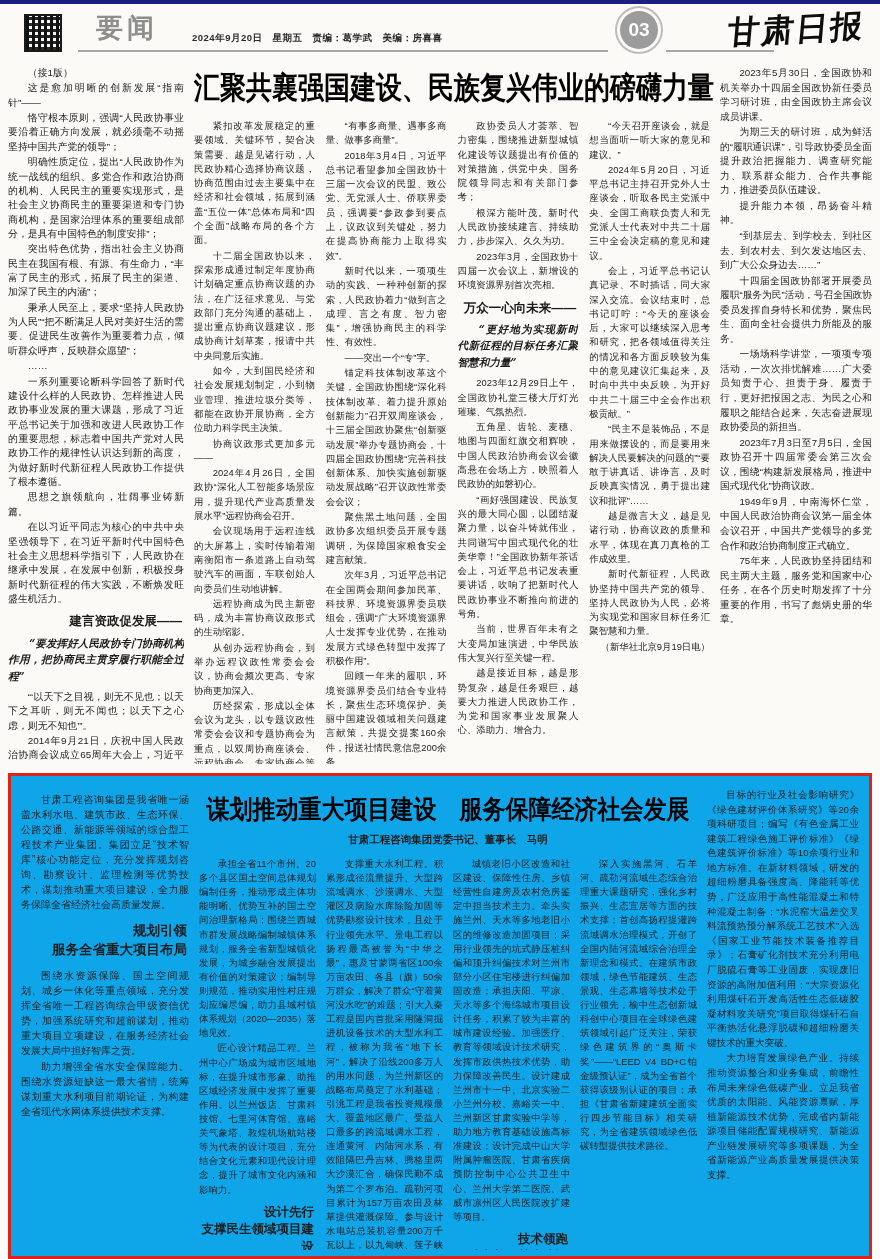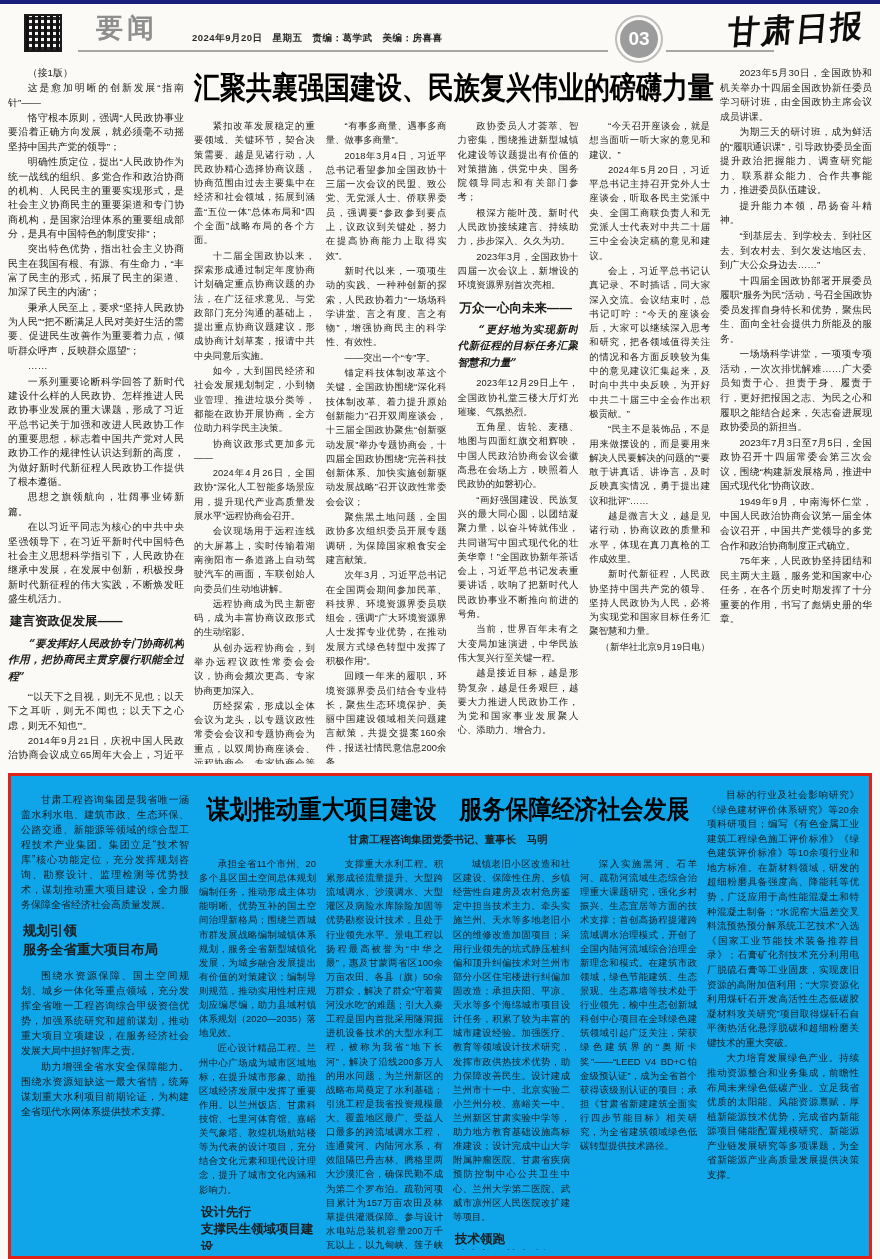--- a/index.html
+++ b/index.html
@@ -12,29 +12,29 @@
   
   .masthead{position:relative;height:54px}
   .qr{position:absolute;left:24px;top:10px;width:34px;height:34px;border:2px solid #1a1a1a;
       background:
         repeating-linear-gradient(0deg,rgba(17,17,17,.9) 0 3px,transparent 3px 6px),
         repeating-linear-gradient(90deg,#111 0 3px,#f5f5f5 3px 6px);}
   .section-name{position:absolute;left:96px;top:6px;font-size:27px;font-weight:bold;color:#8e8e8e;letter-spacing:4px}
   .dateline{position:absolute;left:192px;top:28px;font-size:9.5px;font-weight:bold;color:#2b2b2b;letter-spacing:.5px}
   .rule-l{position:absolute;left:78px;width:530px;top:46px;height:2px;background:#a6a6a6}
   .rule-r{position:absolute;left:666px;width:108px;top:46px;height:2px;background:#a6a6a6}
-  .pageno{position:absolute;left:620px;top:16px;width:38px;height:38px;border-radius:50%;
+  .pageno{position:absolute;left:620px;top:7px;width:38px;height:38px;border-radius:50%;
           background:#9c9c9c;color:#fff;font-weight:bold;font-size:19px;
           display:flex;align-items:center;justify-content:center;
           box-shadow:0 0 0 3px #fbfaf6,0 0 0 5px #bcbcbc}
   .paper-name{position:absolute;right:16px;top:4px;font-family:"DejaVu Serif","Liberation Serif",serif;
           font-size:32px;font-weight:900;color:#0d0d0d;transform:skewX(-8deg) rotate(-3deg);letter-spacing:2px}
   
   p{margin:0 0 1px;text-indent:2em;text-align:justify;word-break:break-all}
-  .col-sub{text-align:left;font-weight:bold;font-size:12.5px;line-height:1.4;margin:7px 2px 4px;text-indent:0}
+  .col-sub{text-align:right;font-weight:bold;font-size:12.5px;line-height:1.4;margin:7px 2px 4px;text-indent:0}
   .sub-quote{font-family:"DejaVu Serif","Liberation Serif",serif;font-style:italic;font-weight:bold;
              font-size:10.6px;line-height:1.55;margin:2px 0 6px}
   .end-note{text-align:right;text-indent:0}
   
   .top-story{display:flex;gap:10px;padding:4px 8px 0;height:702px}
   .rail{width:176px;flex:none;overflow:hidden;font-size:9.9px;line-height:1.45;padding-top:4px}
   .center{flex:1;display:flex;flex-direction:column;min-width:0}
   h1.headline{font-size:26px;font-weight:900;text-align:center;margin:8px 0 14px;white-space:nowrap;
               transform:scaleY(1.18);letter-spacing:0;color:#000}
   .cols{flex:1;display:flex;gap:11px;overflow:hidden}
@@ -94,21 +94,21 @@
           <p>协商议政形式更加多元——</p>
           <p>2024年4月26日，全国政协“深化人工智能多场景应用，提升现代产业高质量发展水平”远程协商会召开。</p>
           <p>会议现场用于远程连线的大屏幕上，实时传输着湖南衡阳市一条道路上自动驾驶汽车的画面，车联创始人向委员们生动地讲解。</p>
           <p>远程协商成为民主新密码，成为丰富协商议政形式的生动缩影。</p>
           <p>从创办远程协商会，到举办远程议政性常委会会议，协商会频次更高、专家协商更加深入。</p>
           <p>历经探索，形成以全体会议为龙头，以专题议政性常委会会议和专题协商会为重点，以双周协商座谈会、远程协商会、专家协商会等为常态的协商议政格局，提高深度协商互动水平。</p>
         </div>
       <div class="col">
           <p>“有事多商量、遇事多商量、做事多商量”。</p>
           <p>2018年3月4日，习近平总书记看望参加全国政协十三届一次会议的民盟、致公党、无党派人士、侨联界委员，强调要“参政参到要点上，议政议到关键处，努力在提高协商能力上取得实效”。</p>
-          <p>新时代以来，一项项生动的实践、一种种创新的探索，人民政协着力“一场场科学讲堂、言之有度、言之有物”，增强协商民主的科学性、有效性。</p>
+          <p>新时代以来，一项项生动的实践、一种种创新的探索，人民政协着力“做到言之成理、言之有度、智力密集”，增强协商民主的科学性、有效性。</p>
           <p>——突出一个“专”字。</p>
           <p>锚定科技体制改革这个关键，全国政协围绕“深化科技体制改革、着力提升原始创新能力”召开双周座谈会，十三届全国政协聚焦“创新驱动发展”举办专题协商会，十四届全国政协围绕“完善科技创新体系、加快实施创新驱动发展战略”召开议政性常委会会议；</p>
           <p>聚焦黑土地问题，全国政协多次组织委员开展专题调研，为保障国家粮食安全建言献策。</p>
           <p>次年3月，习近平总书记在全国两会期间参加民革、科技界、环境资源界委员联组会，强调“广大环境资源界人士发挥专业优势，在推动发展方式绿色转型中发挥了积极作用”。</p>
           <p>回顾一年来的履职，环境资源界委员们结合专业特长，聚焦生态环境保护、美丽中国建设领域相关问题建言献策，共提交提案160余件，报送社情民意信息200余条。</p>
         </div>
       <div class="col">
           <p>政协委员人才荟萃、智力密集，围绕推进新型城镇化建设等议题提出有价值的对策措施，供党中央、国务院领导同志和有关部门参考；</p>
           <p>根深方能叶茂。新时代人民政协接续建言、持续助力，步步深入、久久为功。</p>
           <p>2023年3月，全国政协十四届一次会议上，新增设的环境资源界别首次亮相。</p>

